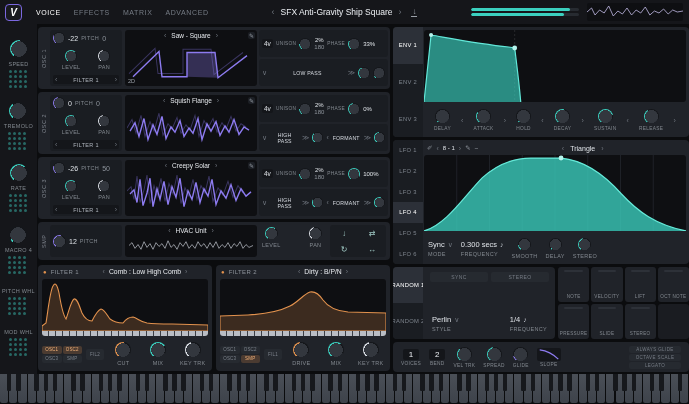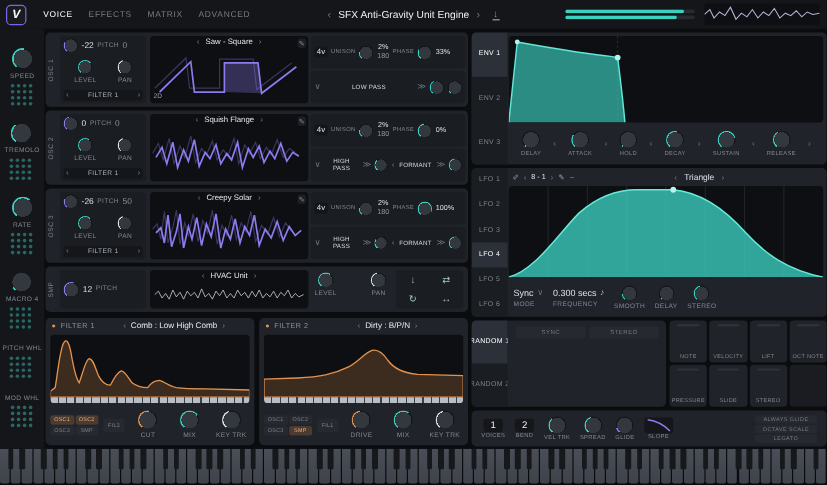--- a/index.html
+++ b/index.html
@@ -157,21 +157,21 @@
       <span class="logo-v">V</span>
     </div>
     <div class="htabs">
       <span class="htab on">VOICE</span>
       <span class="htab">EFFECTS</span>
       <span class="htab">MATRIX</span>
       <span class="htab">ADVANCED</span>
     </div>
     <div class="preset">
       <span class="chev big">‹</span>
-      <span class="preset-name">SFX Anti-Gravity Unit Engine</span>
+      <span class="preset-name">SFX Anti-Gravity Ship Square</span>
       <span class="chev big">›</span>
       <span class="saveic">↓</span>
     </div>
     <div class="vol">
       <div class="vbar">
           <i style="width:92%"></i>
         </div>
       <div class="vbar">
           <i style="width:86%"></i>
         </div>
@@ -728,20 +728,36 @@
 
   <div class="rnd">
     <div class="vtabs">
       <div class="vtab on">RANDOM 1</div>
       <div class="vtab">RANDOM 2</div>
     </div>
     <div class="rnd-b">
       <div class="rnd-btns">
         <span class="mini">SYNC</span>
         <span class="mini">STEREO</span>
+      </div>
+      <div class="rnd-vals">
+        <div class="rv">
+          <div>
+            <span class="val">Perlin</span>
+            <span class="chev">∨</span>
+          </div>
+          <span class="lbl">STYLE</span>
+        </div>
+        <div class="rv">
+          <div>
+            <span class="val">1/4</span>
+            <span class="note">♪</span>
+          </div>
+          <span class="lbl">FREQUENCY</span>
+        </div>
       </div>
     </div>
   </div>
 
   <div class="srcs">
     <div class="scell">
         <span class="lbl">NOTE</span>
       </div>
     <div class="scell">
         <span class="lbl">VELOCITY</span>

